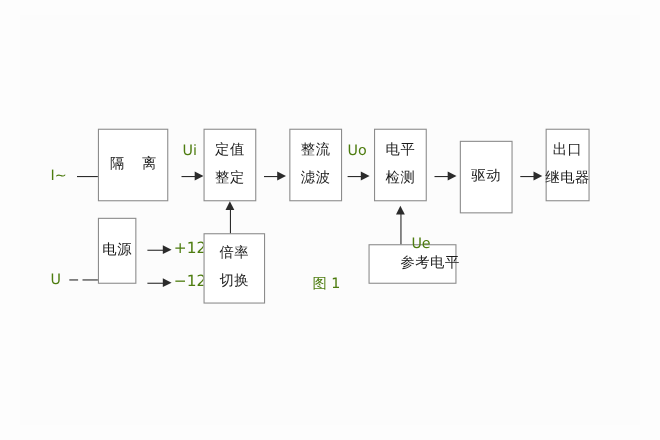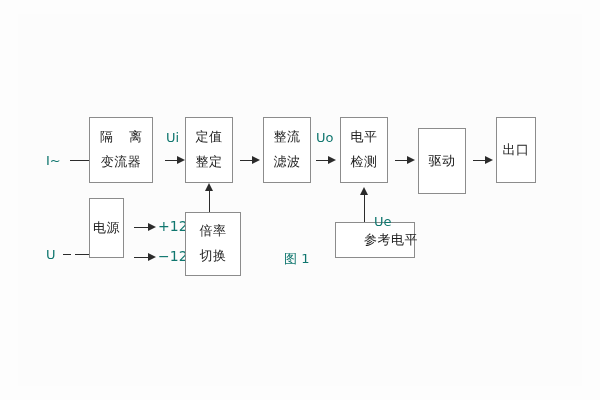--- a/index.html
+++ b/index.html
@@ -39,21 +39,21 @@
     line-height: 1.9;
     letter-spacing: 0.5px;
     white-space: nowrap;
   }
   .block .ln { display: block; }
   .block.wide-gap .ln:first-child { letter-spacing: 6px; text-indent: 6px; }
 
   
   .txt {
     position: absolute;
-    color: #0f766e;
+    color: #4d7c0f;
     font-size: 13px;
     white-space: nowrap;
     line-height: 1;
   }
   .txt.sig { font-size: 13px; }
   .txt.volt { font-size: 14px; }
   .txt.cap { font-size: 13px; }
 
   
   .hline {
@@ -96,21 +96,20 @@
     <div class="hline" style="left:52px; top:146px; width:22px;"></div>
     <div class="arrow-r" style="left:72px; top:141.5px;"></div>
 
     <div class="txt sig" style="left:28px; top:234px;">U</div>
     <div class="dash" style="left:45px; top:240px; width:8px;"></div>
     <div class="hline" style="left:57px; top:240px; width:17px;"></div>
     <div class="arrow-r" style="left:72px; top:235.5px;"></div>
 
     <div class="block wide-gap" style="left:71px; top:103px; width:64px; height:66px;">
       <span class="ln">隔 离</span>
-      <span class="ln">变流器</span>
     </div>
 
     <div class="txt sig" style="left:148px; top:117px;">Ui</div>
     <div class="hline" style="left:147px; top:146px; width:16px;"></div>
     <div class="arrow-r" style="left:159px; top:141.5px;"></div>
 
     <div class="block" style="left:167px; top:103px; width:48px; height:66px;">
       <span class="ln">定值</span>
       <span class="ln">整定</span>
     </div>
@@ -137,20 +136,21 @@
 
     <div class="block" style="left:400px; top:103px; width:48px; height:66px;margin-top:11px;">
       <span class="ln">驱动</span>
     </div>
 
     <div class="hline" style="left:455px; top:146px; width:16px;"></div>
     <div class="arrow-r" style="left:467px; top:141.5px;"></div>
 
     <div class="block" style="left:478px; top:103px; width:40px; height:66px;">
       <span class="ln">出口</span>
+      <span class="ln">继电器</span>
     </div>
 
     <div class="block" style="left:71px; top:184px; width:35px; height:60px;">
       <span class="ln">电源</span>
     </div>
 
     <div class="hline" style="left:116px; top:213px; width:18px;"></div>
     <div class="arrow-r" style="left:130px; top:208.5px;"></div>
     <div class="txt volt" style="left:140px; top:205px;">+12V</div>
 

